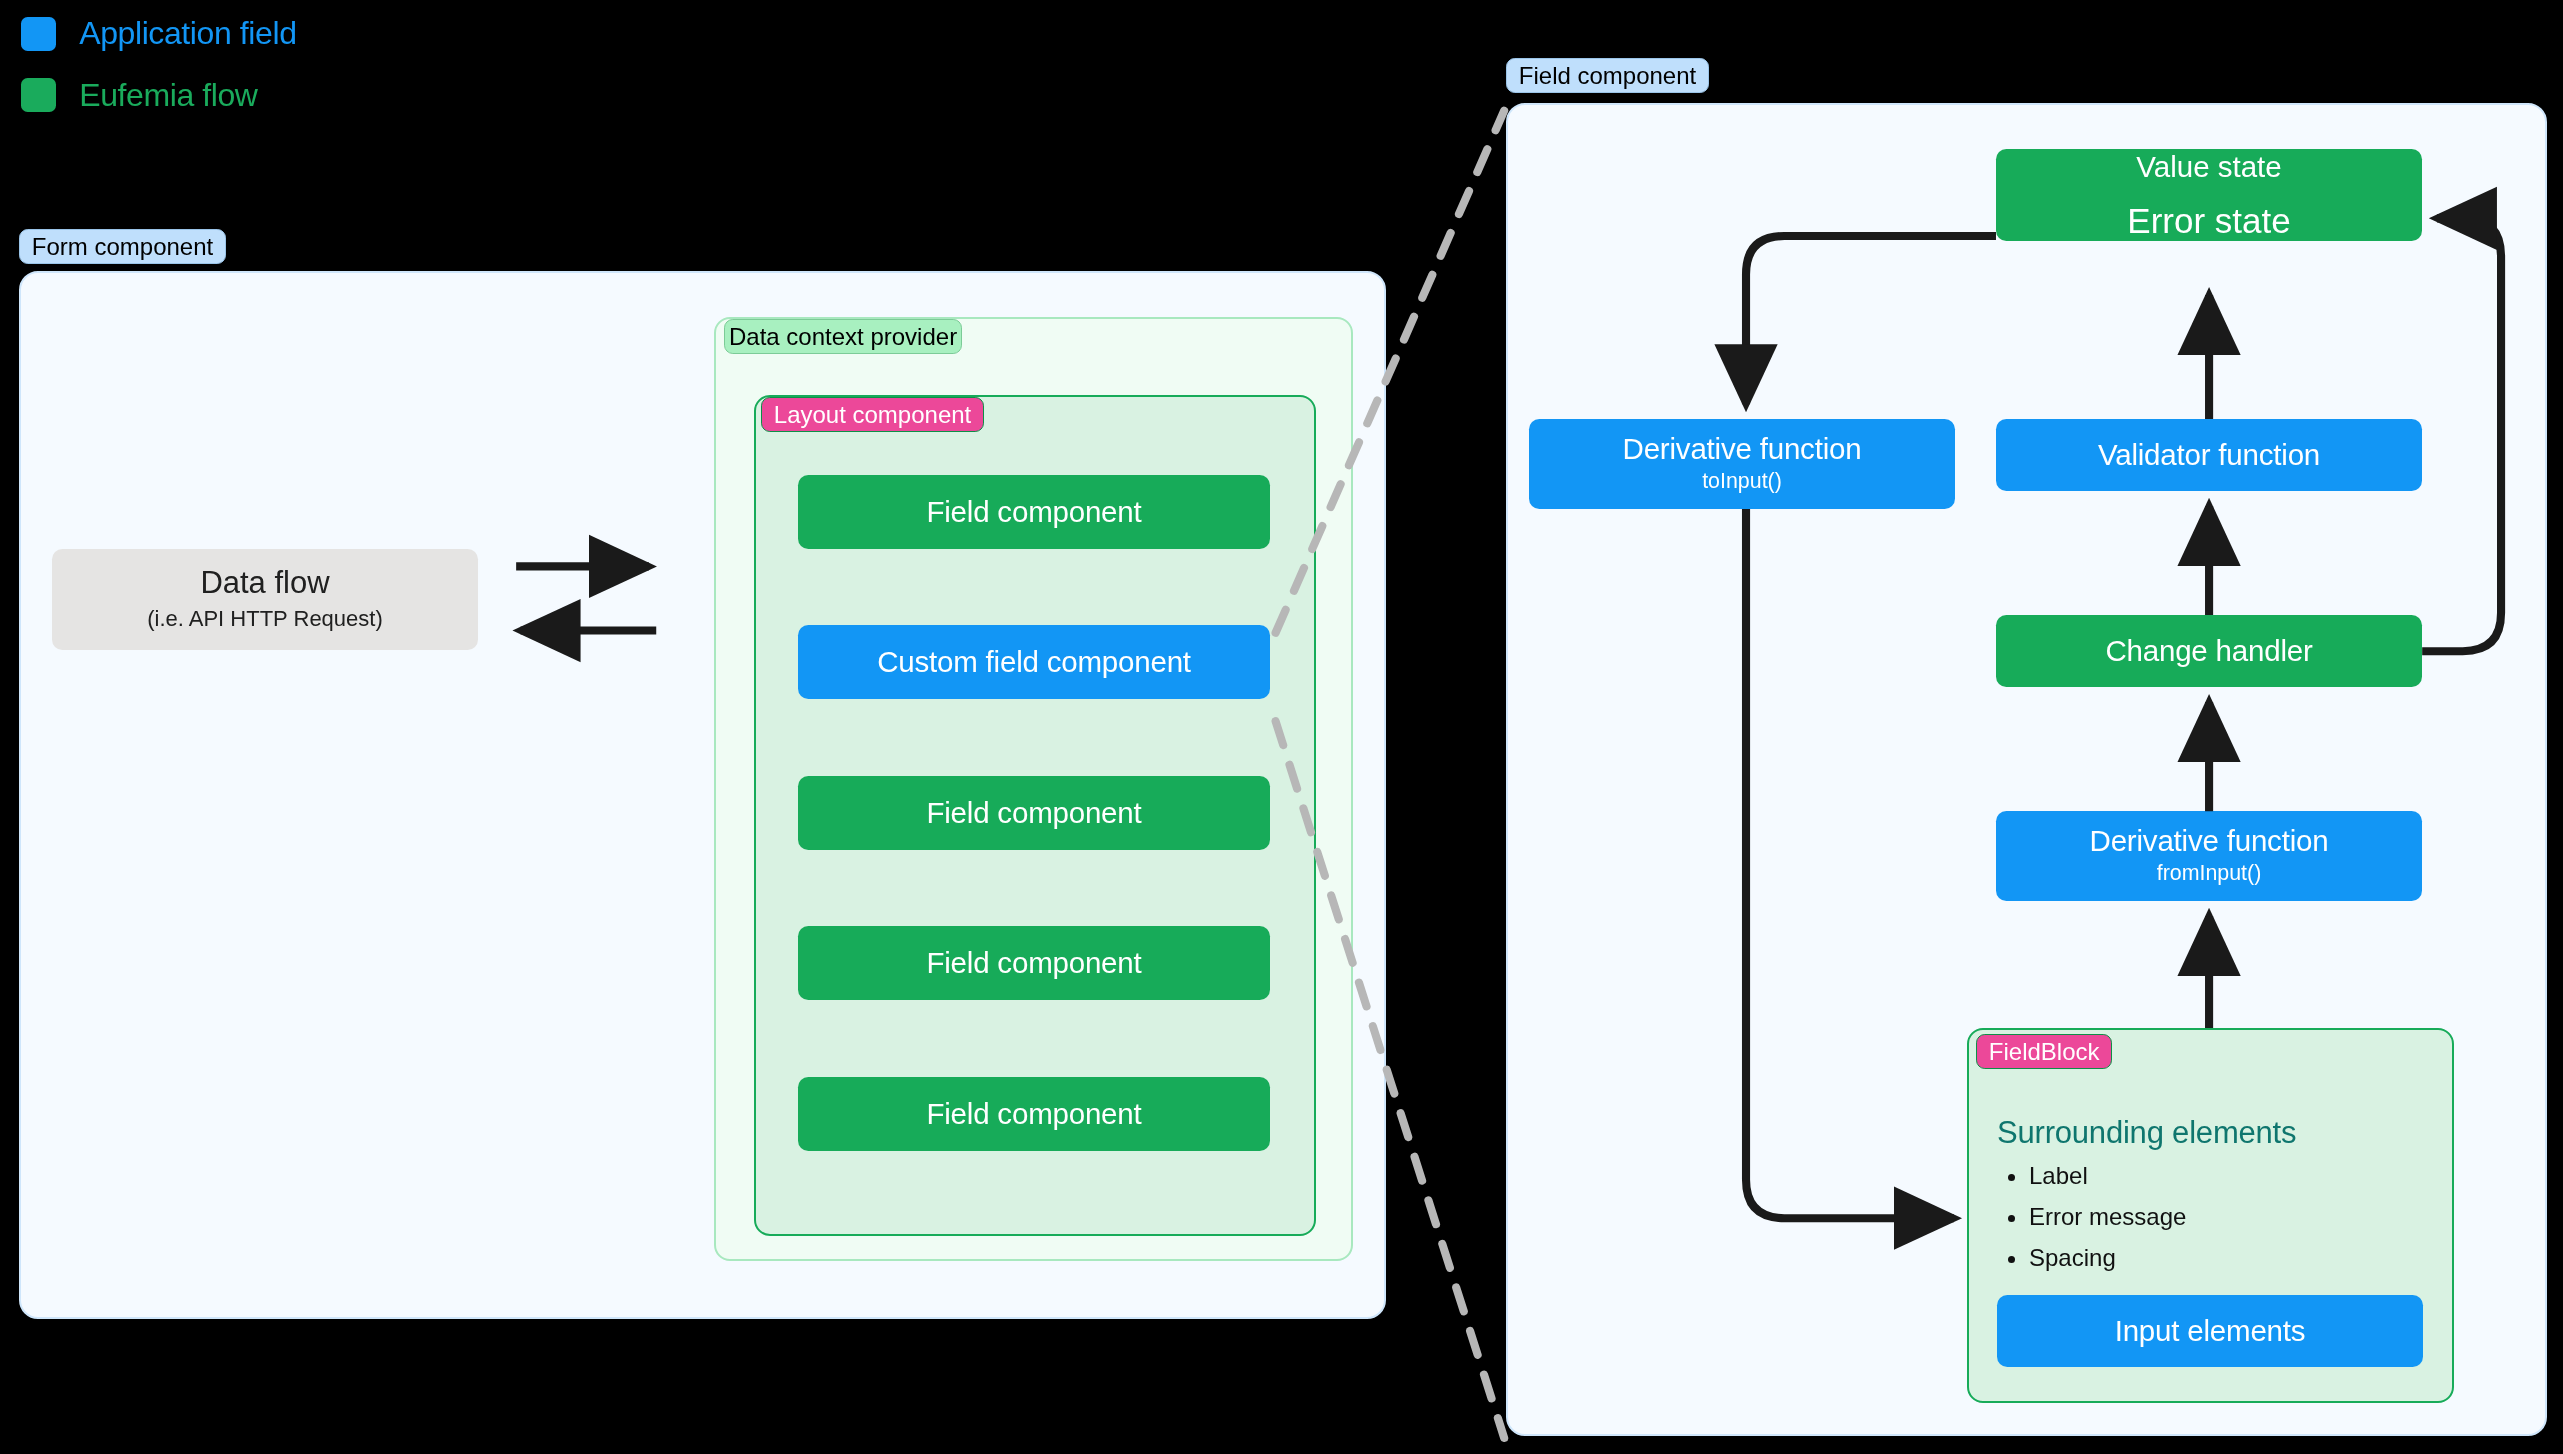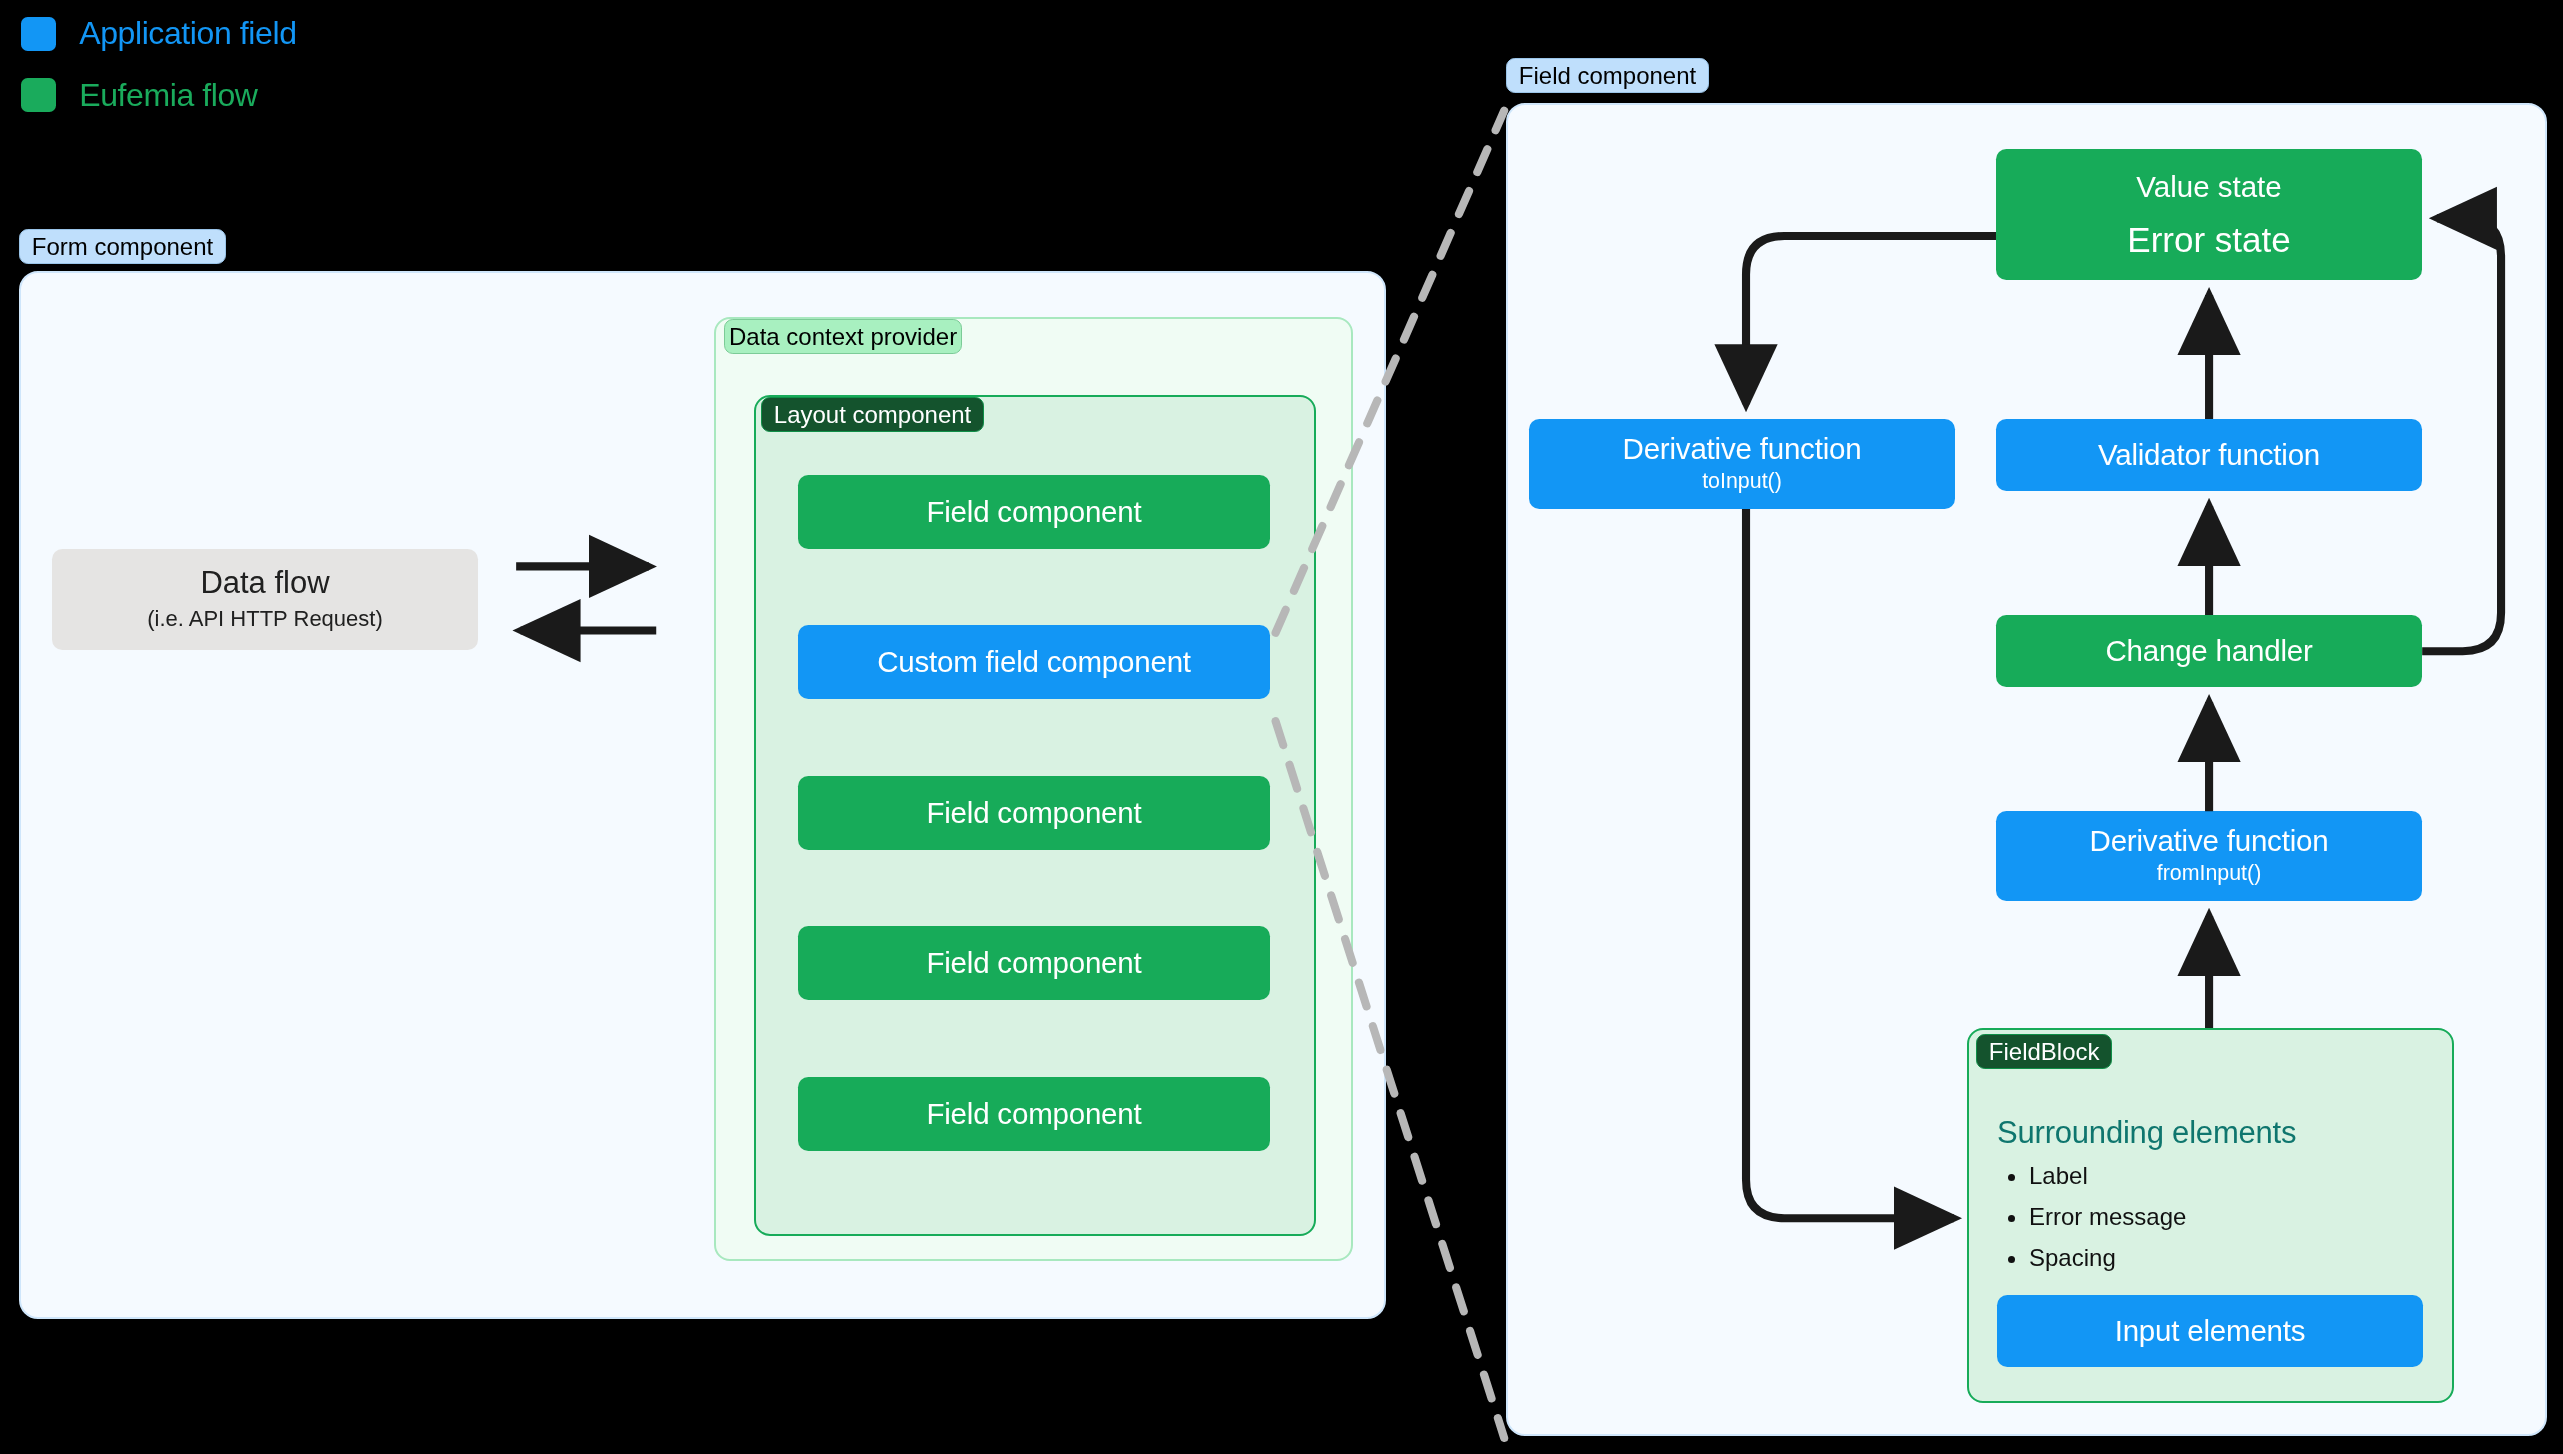--- a/index.html
+++ b/index.html
@@ -71,21 +71,21 @@
     height: 35px;
   }
 
   
   .panel-green-mid {
     background: #d9f2e2;
     border: 2.9px solid #17ab59;
     border-radius: 16px;
   }
   .badge-green-solid {
-    background: #14532d;
+    background: #ec4899;
     border: 1.5px solid #0e8f47;
     border-radius: 8.8px;
     color: #ffffff;
     padding: 0 11.8px;
     height: 35px;
   }
 
   
   .node {
     position: absolute;
@@ -205,21 +205,21 @@
   </div>
 
   <div class="node green" style="left:798px; top:1077px; width:472px; height:74px;">
     <span class="t1">Field component</span>
   </div>
 
   <div class="badge badge-blue" style="left:1506px; top:58px;">Field component</div>
 
   <div class="panel panel-blue" style="left:1506px; top:103px; width:1041px; height:1333px;"></div>
 
-  <div class="node green" style="left:1996px; top:149px; width:426px; height:131px;">
+  <div class="node green" style="left:1996px; top:149px; width:426px; height:92px;">
     <span class="line-a">Value state</span>
     <span class="line-b">Error state</span>
   </div>
 
   <div class="node blue" style="left:1529px; top:419px; width:426px; height:90px;">
     <span class="t1">Derivative function</span>
     <span class="t2">toInput()</span>
   </div>
 
   <div class="node blue" style="left:1996px; top:419px; width:426px; height:72px;">

